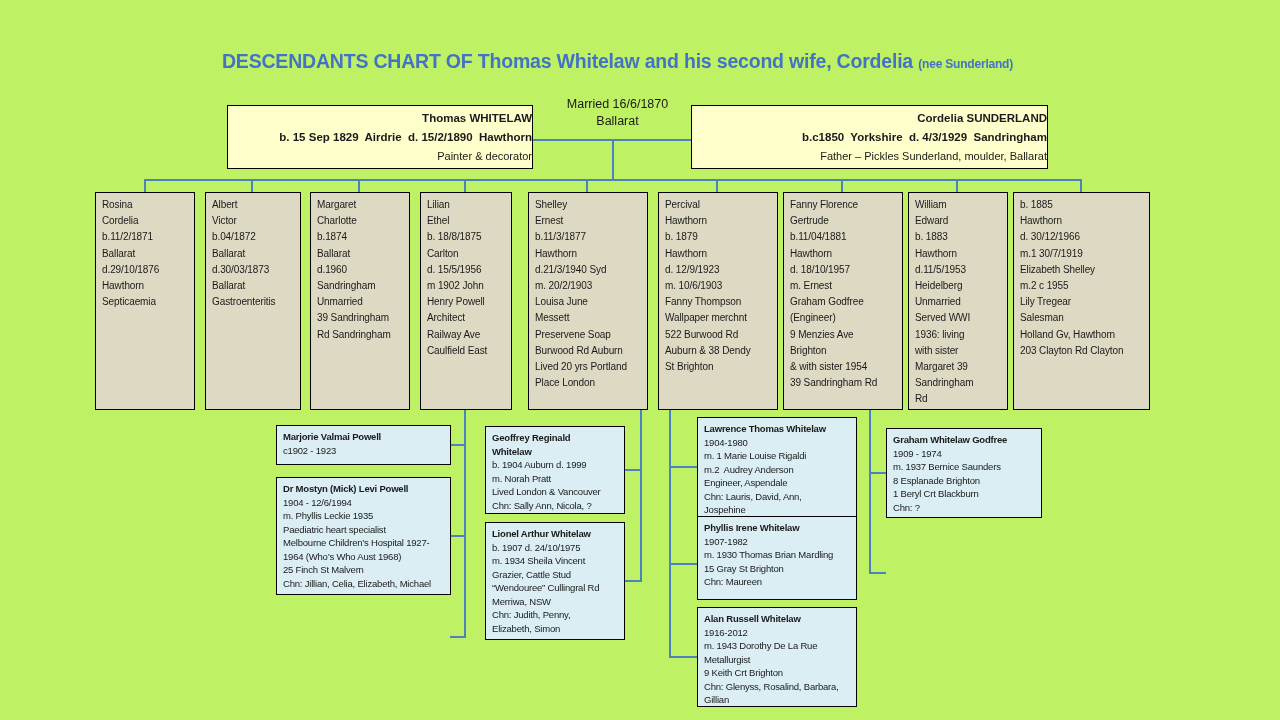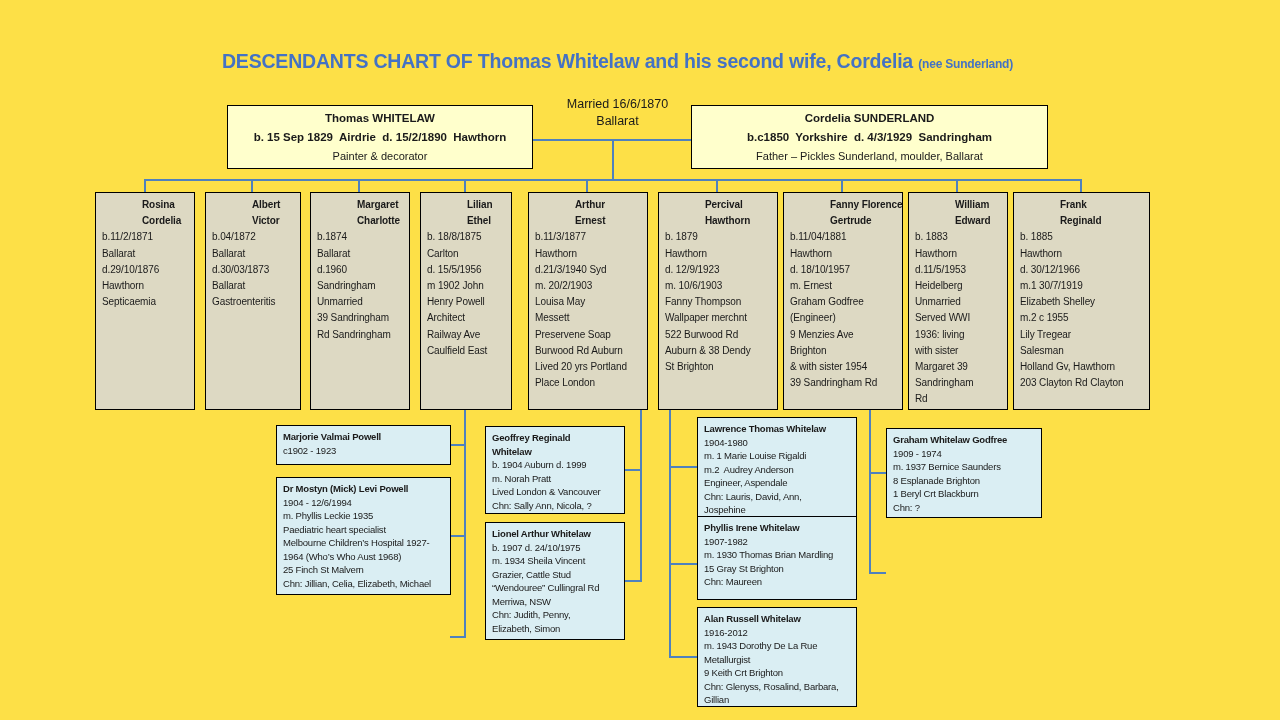--- a/index.html
+++ b/index.html
@@ -1,36 +1,36 @@
 <!DOCTYPE html>
 <html><head>
 <meta charset="utf-8">
 <style>
   * { margin:0; padding:0; box-sizing:border-box; }
   html,body { background:#ffffff; }
   .canvas {
-    position:relative; width:1280px; height:720px; background:#fde047;
+    position:relative; width:1280px; height:720px; background:#bef264;
     font-family:"Liberation Sans","DejaVu Sans",sans-serif; color:#1a1a1a; overflow:hidden;
   }
   .title {
     position:absolute; top:50px; left:0; width:1235px; text-align:center;
     color:#4472c4; font-size:19.5px; font-weight:bold; letter-spacing:-0.2px;
   }
   .title .suffix { font-size:12px; }
   .marriage {
     position:absolute; left:540px; top:96px; width:155px; text-align:center;
     font-size:12.5px; line-height:17px; color:#1a1a1a;
   }
   .box { position:absolute; border:1px solid #000; }
   .parent { background:#ffffcc; text-align:center; padding-top:3px; }
-  .parent .name div, .parent .details div { white-space:pre; }
+  .parent .name div, .parent .details div { white-space:pre;text-align:right; }
   .parent .name { font-weight:bold; font-size:11.5px; line-height:19px; }
   .parent .details { font-size:11px; line-height:19px; }
   .child { background:#ddd9c3; padding:4px 6px; }
-  .child .name { font-weight:bold;margin-left:40px; }
+  .child .name { font-weight:normal; }
   .child .name div, .child .details div { white-space:pre; font-size:10px; line-height:16.2px; letter-spacing:-0.1px; }
   .gchild { background:#daeef3; padding:4px 6px; }
   .gchild .name { font-weight:bold; }
   .gchild .name div, .gchild .details div { white-space:pre; font-size:9.5px; line-height:13.5px; letter-spacing:-0.2px; }
   .line { position:absolute; background:#4f81bd; }
 </style>
 </head>
 <body>
 
 <div class="canvas">
@@ -129,29 +129,29 @@
         <div>d. 15/5/1956</div>
         <div>m 1902 John</div>
         <div>Henry Powell</div>
         <div>Architect</div>
         <div>Railway Ave</div>
         <div>Caulfield East</div>
       </div>
   </div>
   <div class="box child" style="left:528px;top:192px;width:120px;height:218px">
     <div class="name">
-        <div>Arthur</div>
+        <div>Shelley</div>
         <div>Ernest</div>
       </div>
     <div class="details">
         <div>b.11/3/1877</div>
         <div>Hawthorn</div>
         <div>d.21/3/1940 Syd</div>
         <div>m. 20/2/1903</div>
-        <div>Louisa May</div>
+        <div>Louisa June</div>
         <div>Messett</div>
         <div>Preservene Soap</div>
         <div>Burwood Rd Auburn</div>
         <div>Lived 20 yrs Portland</div>
         <div>Place London</div>
       </div>
   </div>
   <div class="box child" style="left:658px;top:192px;width:120px;height:218px">
     <div class="name">
         <div>Percival</div>
@@ -200,24 +200,20 @@
         <div>Unmarried</div>
         <div>Served WWI</div>
         <div>1936: living</div>
         <div>with sister</div>
         <div>Margaret 39</div>
         <div>Sandringham</div>
         <div>Rd</div>
       </div>
   </div>
   <div class="box child" style="left:1013px;top:192px;width:137px;height:218px">
-    <div class="name">
-        <div>Frank</div>
-        <div>Reginald</div>
-      </div>
     <div class="details">
         <div>b. 1885</div>
         <div>Hawthorn</div>
         <div>d. 30/12/1966</div>
         <div>m.1 30/7/1919</div>
         <div>Elizabeth Shelley</div>
         <div>m.2 c 1955</div>
         <div>Lily Tregear</div>
         <div>Salesman</div>
         <div>Holland Gv, Hawthorn</div>

